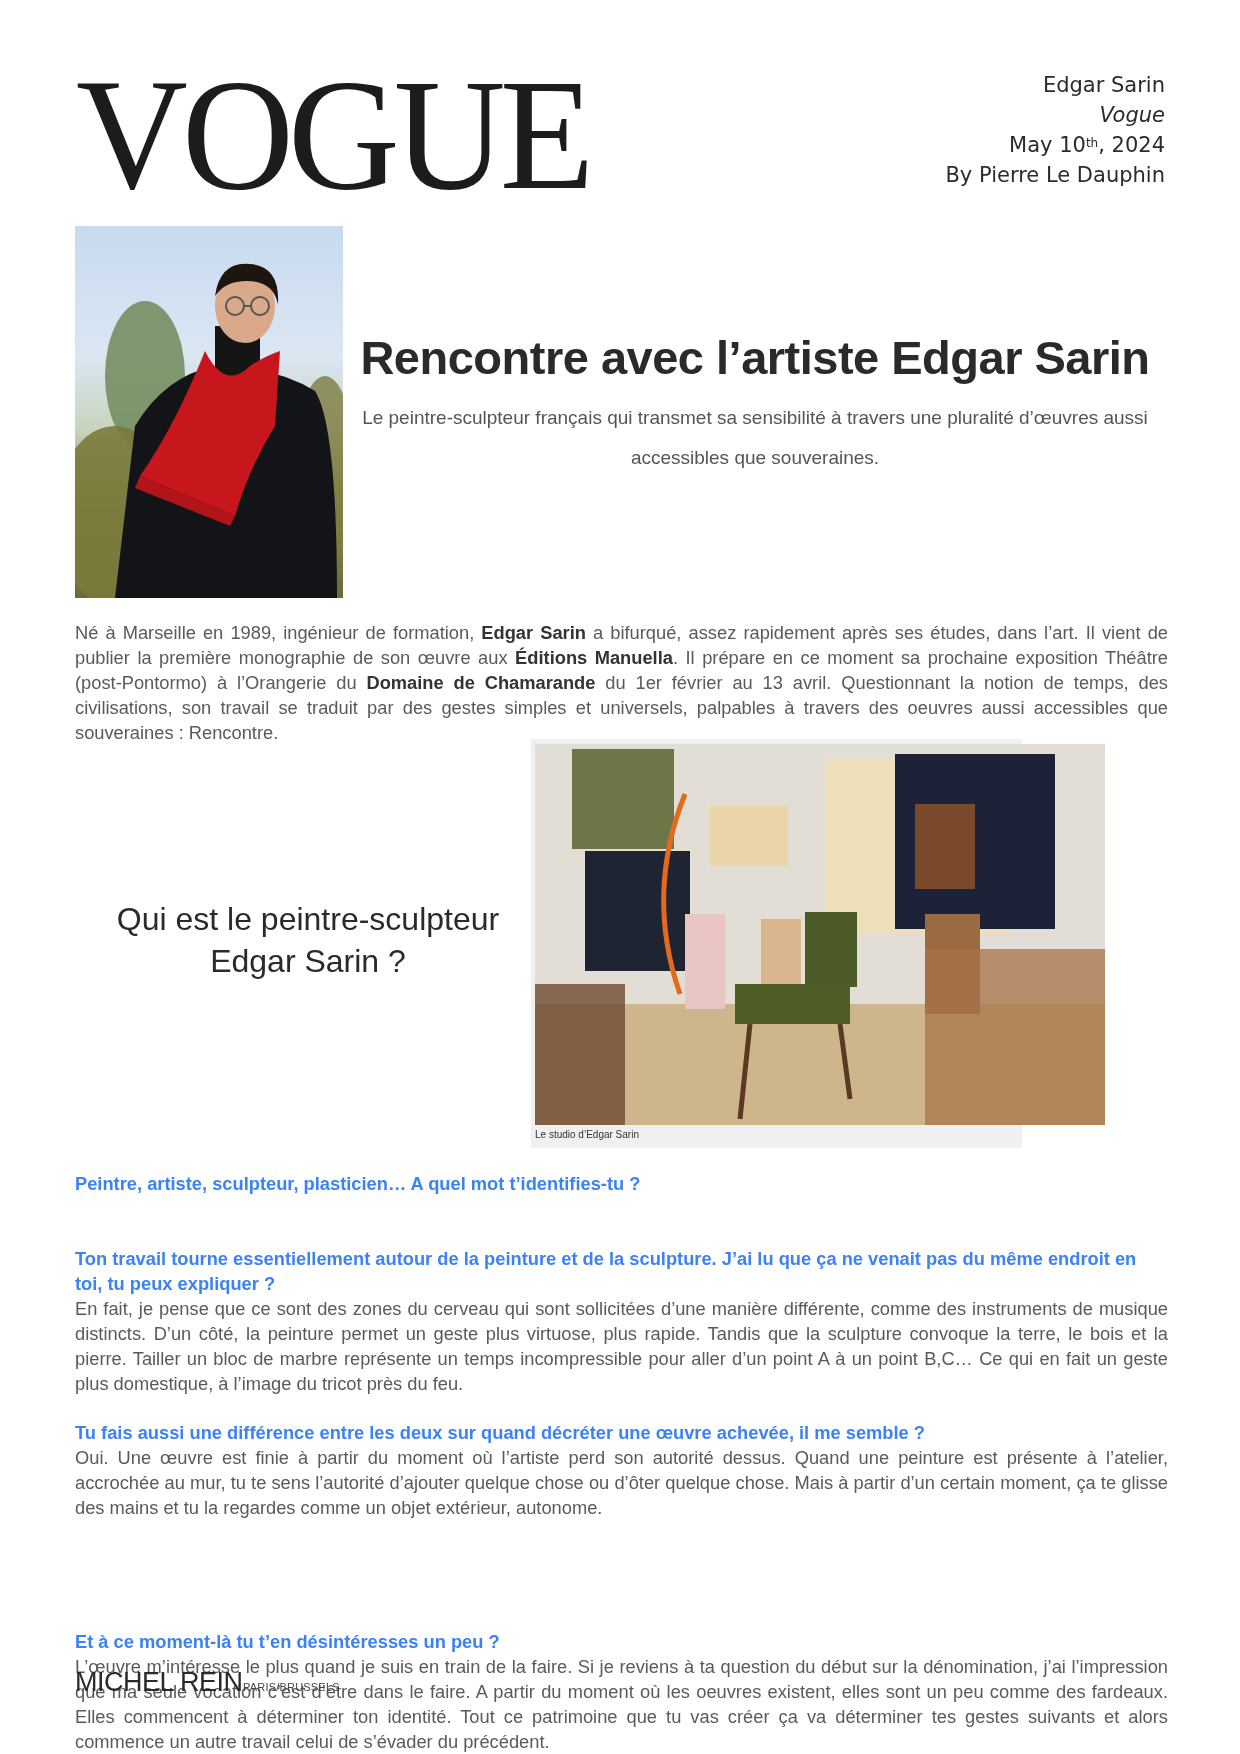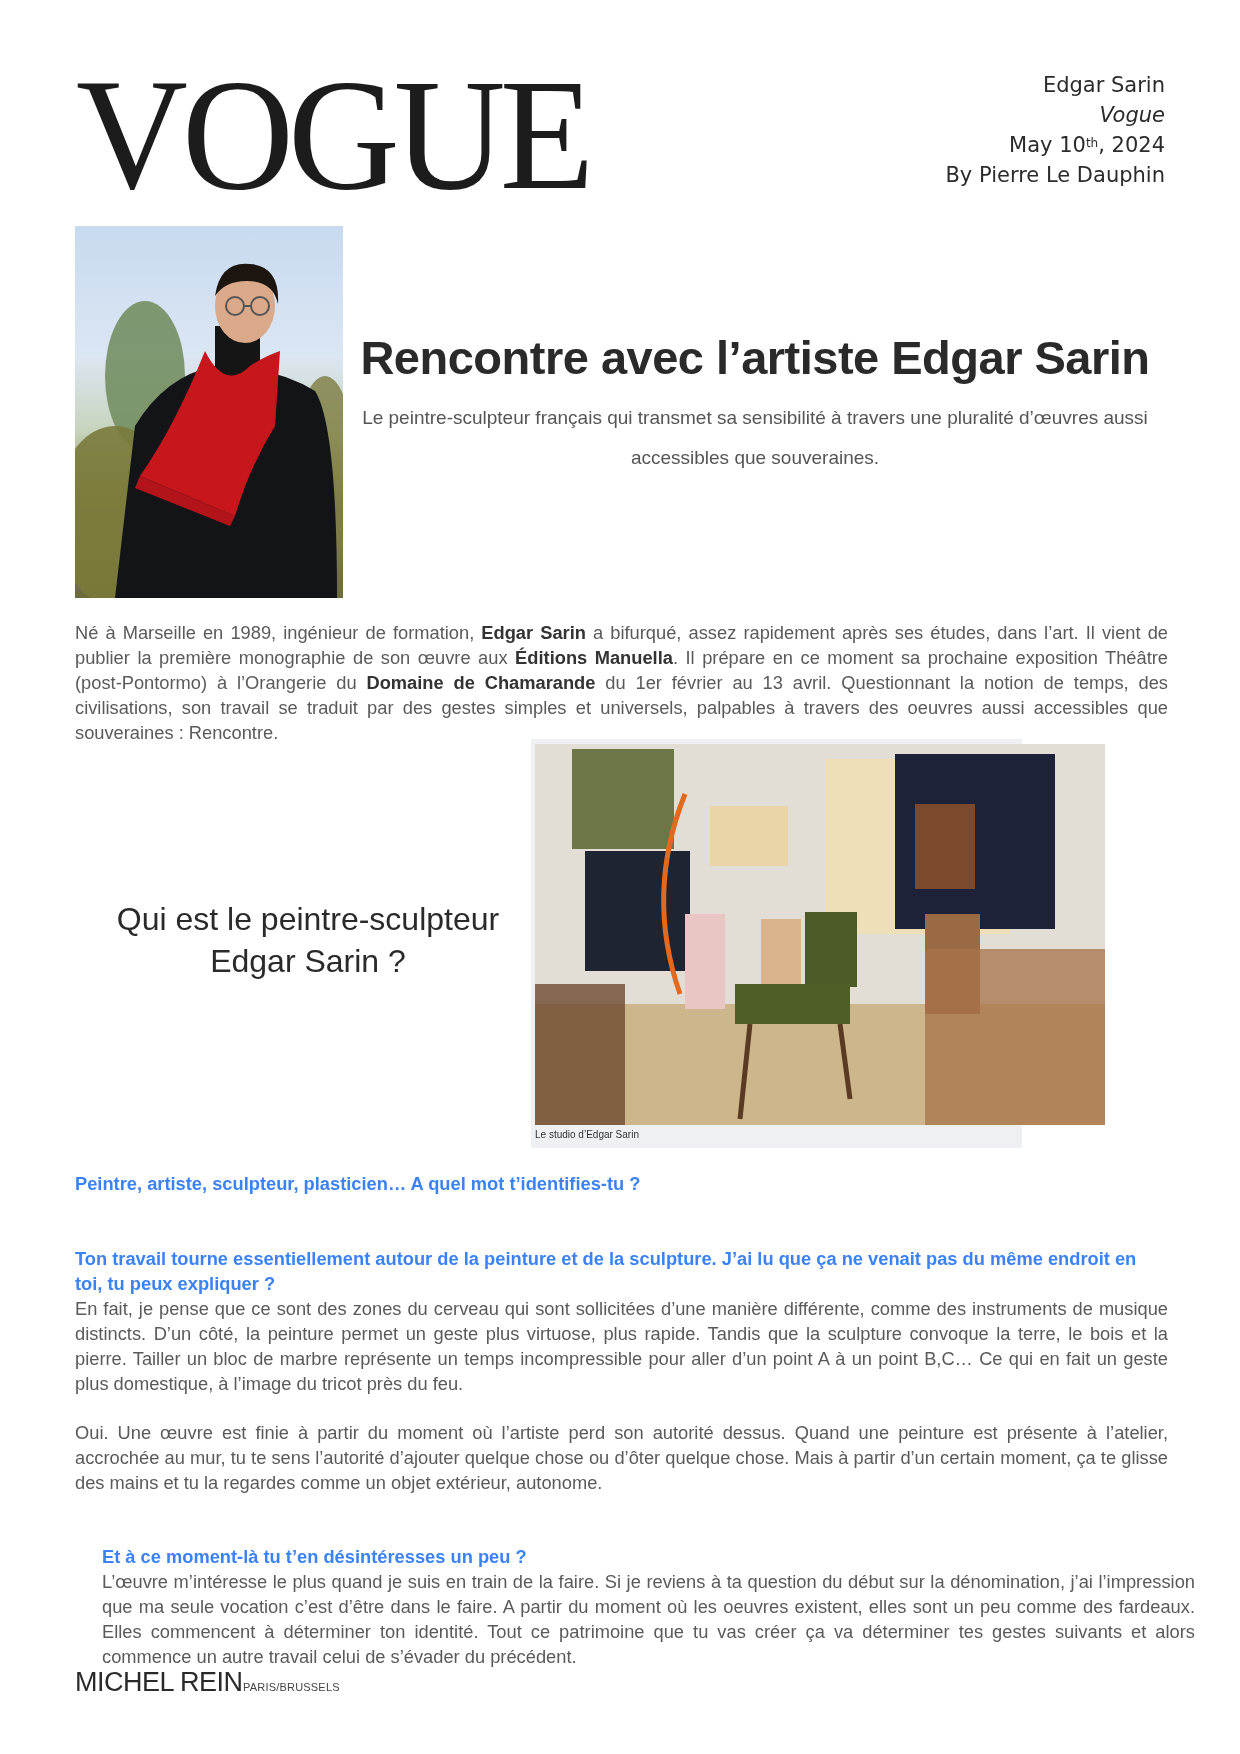--- a/index.html
+++ b/index.html
@@ -150,22 +150,23 @@
 <div class="qa" style="top:1171px;">
   <div class="q">Peintre, artiste, sculpteur, plasticien… A quel mot t’identifies-tu ?</div>
 </div>
 
 <div class="qa" style="top:1246px;">
   <div class="q">Ton travail tourne essentiellement autour de la peinture et de la sculpture. J’ai lu que ça ne venait pas du même endroit en toi, tu peux expliquer ?</div>
   <div class="a">En fait, je pense que ce sont des zones du cerveau qui sont sollicitées d’une manière différente, comme des instruments de musique distincts. D’un côté, la peinture permet un geste plus virtuose, plus rapide. Tandis que la sculpture convoque la terre, le bois et la pierre. Tailler un bloc de marbre représente un temps incompressible pour aller d’un point A à un point B,C… Ce qui en fait un geste plus domestique, à l’image du tricot près du feu.</div>
 </div>
 
 <div class="qa" style="top:1420px;">
+  <div class="q">Tu fais aussi une différence entre les deux sur quand décréter une œuvre achevée, il me semble ?</div>
   <div class="a">Oui. Une œuvre est finie à partir du moment où l’artiste perd son autorité dessus. Quand une peinture est présente à l’atelier, accrochée au mur, tu te sens l’autorité d’ajouter quelque chose ou d’ôter quelque chose. Mais à partir d’un certain moment, ça te glisse des mains et tu la regardes comme un objet extérieur, autonome.</div>
 </div>
 
-<div class="qa" style="top:1544px;margin-left:27px;">
+<div class="qa" style="top:1629px;">
   <div class="q">Et à ce moment-là tu t’en désintéresses un peu ?</div>
   <div class="a">L’œuvre m’intéresse le plus quand je suis en train de la faire. Si je reviens à ta question du début sur la dénomination, j’ai l’impression que ma seule vocation c’est d’être dans le faire. A partir du moment où les oeuvres existent, elles sont un peu comme des fardeaux. Elles commencent à déterminer ton identité. Tout ce patrimoine que tu vas créer ça va déterminer tes gestes suivants et alors commence un autre travail celui de s’évader du précédent.</div>
 </div>
 
 <div class="footer-brand">MICHEL REIN</div>
 <div class="footer-city">PARIS/BRUSSELS</div>
 
 </body></html>

